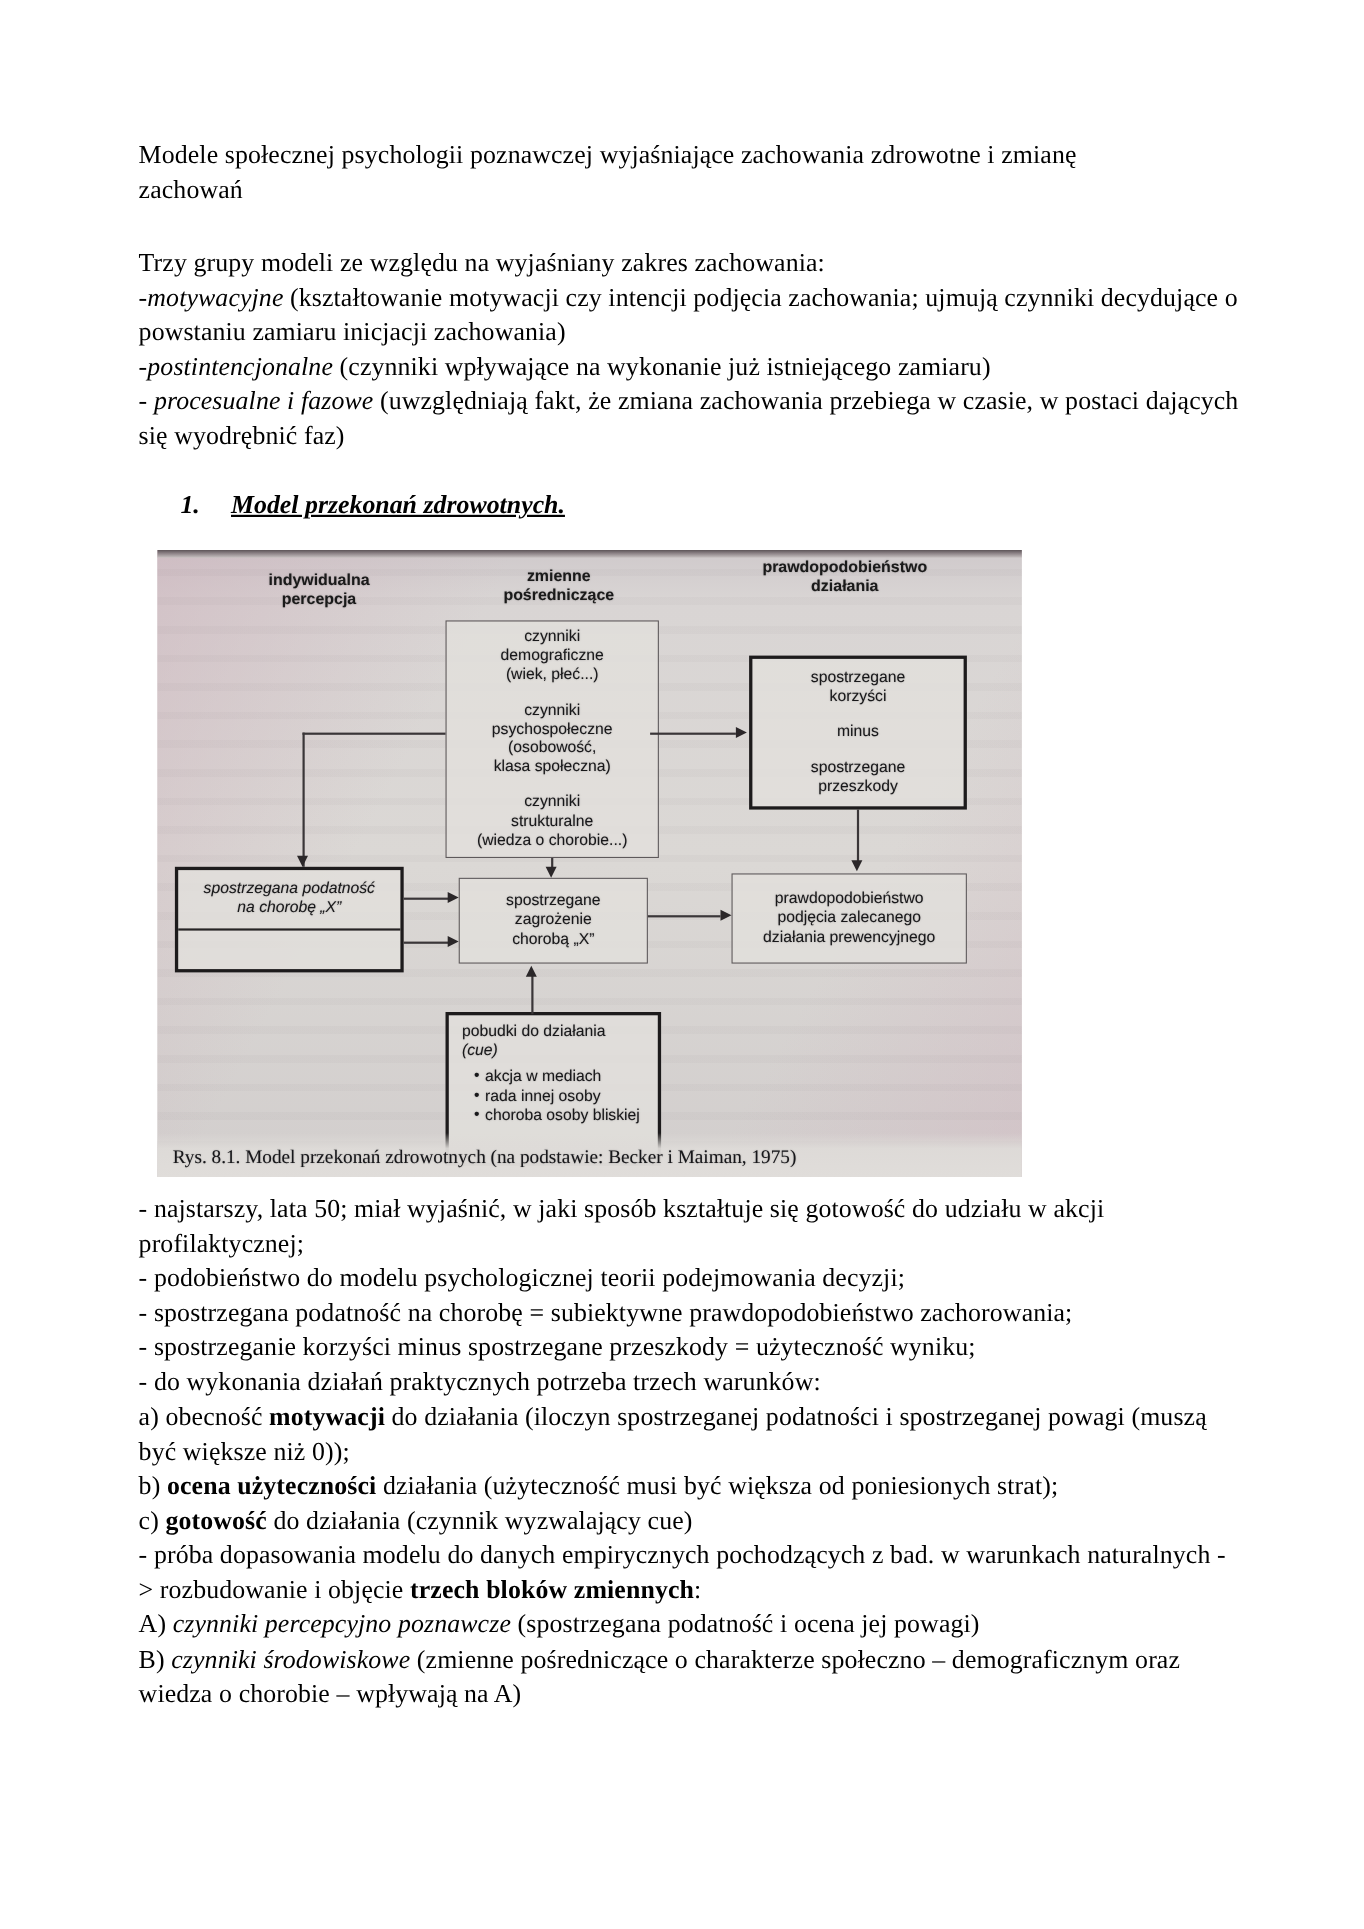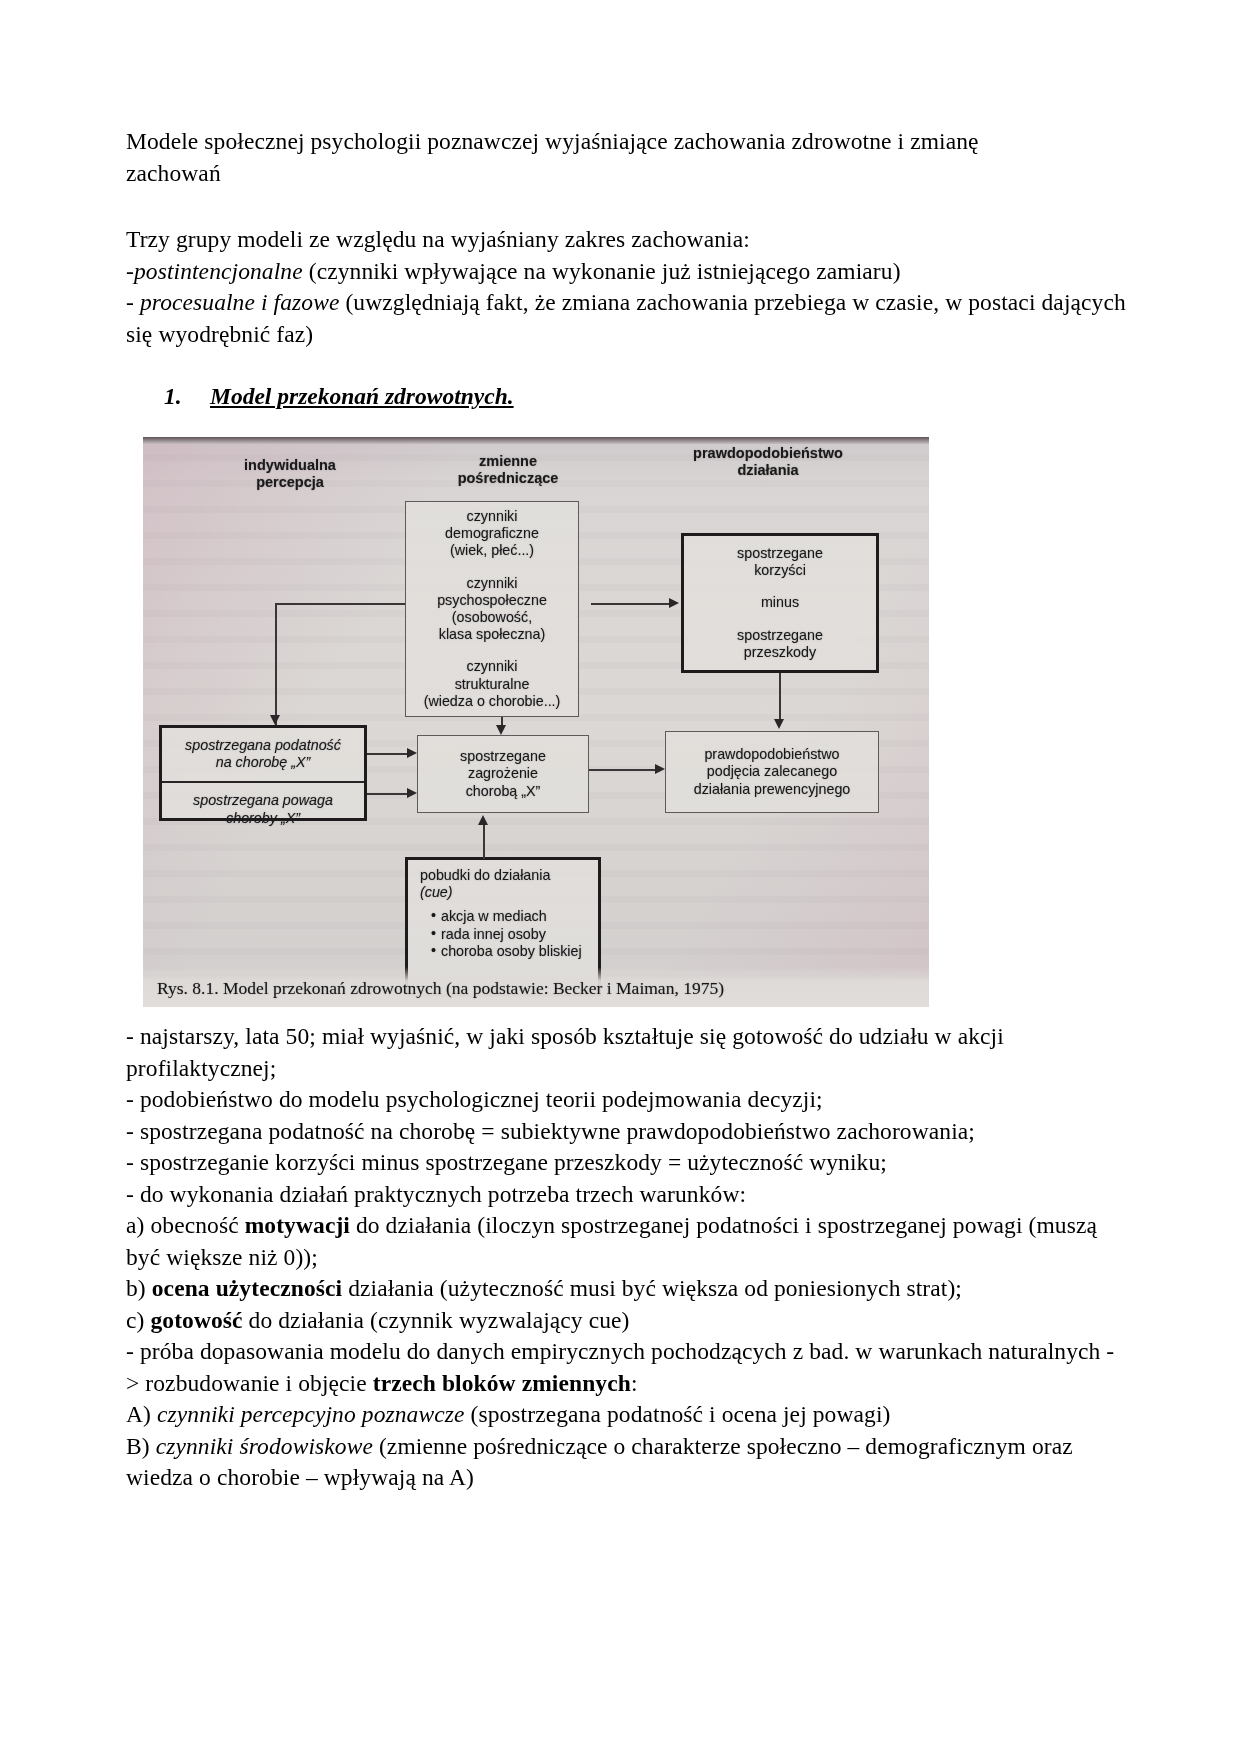--- a/index.html
+++ b/index.html
@@ -211,20 +211,23 @@
     <p class="para">
       <span>Modele społecznej psychologii poznawczej wyjaśniające zachowania zdrowotne i zmianę</span>
       <br>
       <span>zachowań</span>
     </p>
 
     <div class="gap-lg"></div>
 
     <p class="para">Trzy grupy modeli ze względu na wyjaśniany zakres zachowania:</p>
 
+    <p class="para">
+      <span>-</span><span class="it">motywacyjne</span><span> (kształtowanie motywacji czy intencji podjęcia zachowania; ujmują czynniki decydujące o powstaniu zamiaru inicjacji zachowania)</span>
+    </p>
 
     <p class="para">
       <span>-</span><span class="it">postintencjonalne</span><span> (czynniki wpływające na wykonanie już istniejącego zamiaru)</span>
     </p>
 
     <p class="para">
       <span>- </span><span class="it">procesualne i fazowe</span><span> (uwzględniają fakt, że zmiana zachowania przebiega w czasie, w postaci dających się wyodrębnić faz)</span>
     </p>
 
     <div class="gap-md"></div>
@@ -243,21 +246,21 @@
         </div>
         <div class="col-label" style="left:270px; top:16px; width:190px;">
           <span>zmienne</span><br>
           <span>pośredniczące</span>
         </div>
         <div class="col-label" style="left:500px; top:8px; width:250px;">
           <span>prawdopodobieństwo</span><br>
           <span>działania</span>
         </div>
 
-        <div class="fbox" style="left:262px; top:64px; width:174px; height:216px;">
+        <div class="fbox" style="left:262px; top:64px; width:194px; height:216px;">
           <div class="blk">
             <span>czynniki</span><br>
             <span>demograficzne</span><br>
             <span>(wiek, płeć...)</span>
           </div>
           <div class="blk">
             <span>czynniki</span><br>
             <span>psychospołeczne</span><br>
             <span>(osobowość,</span><br>
             <span>klasa społeczna)</span>
@@ -282,24 +285,20 @@
             <span>przeszkody</span>
           </div>
         </div>
 
         <div class="fbox thick left-list" style="left:16px; top:288px; width:208px; height:96px;">
           <div class="seg">
             <span>spostrzegana podatność</span><br>
             <span>na chorobę „X”</span>
           </div>
           <div class="divider"></div>
-          <div class="seg">
-            <span>spostrzegana powaga</span><br>
-            <span>choroby „X”</span>
-          </div>
         </div>
 
         <div class="fbox" style="left:274px; top:298px; width:172px; height:78px;">
           <div class="blk">
             <span>spostrzegane</span><br>
             <span>zagrożenie</span><br>
             <span>chorobą „X”</span>
           </div>
         </div>
 

